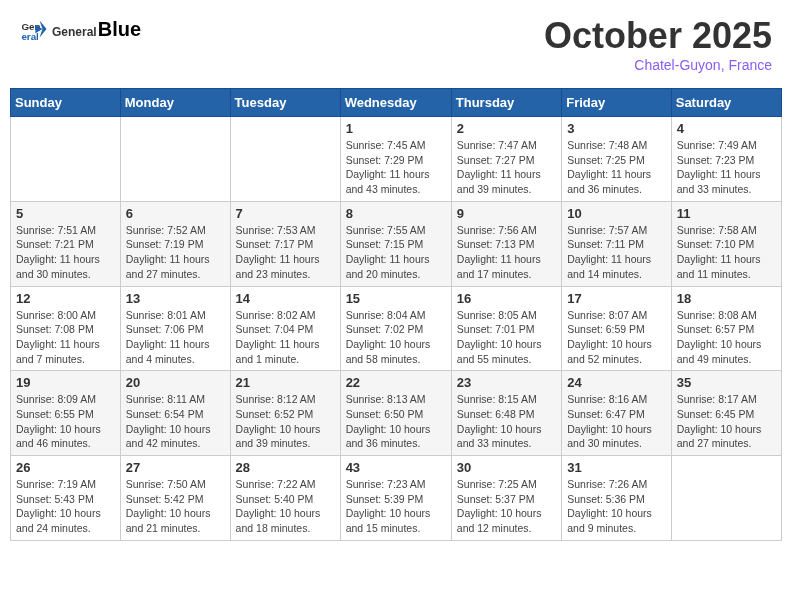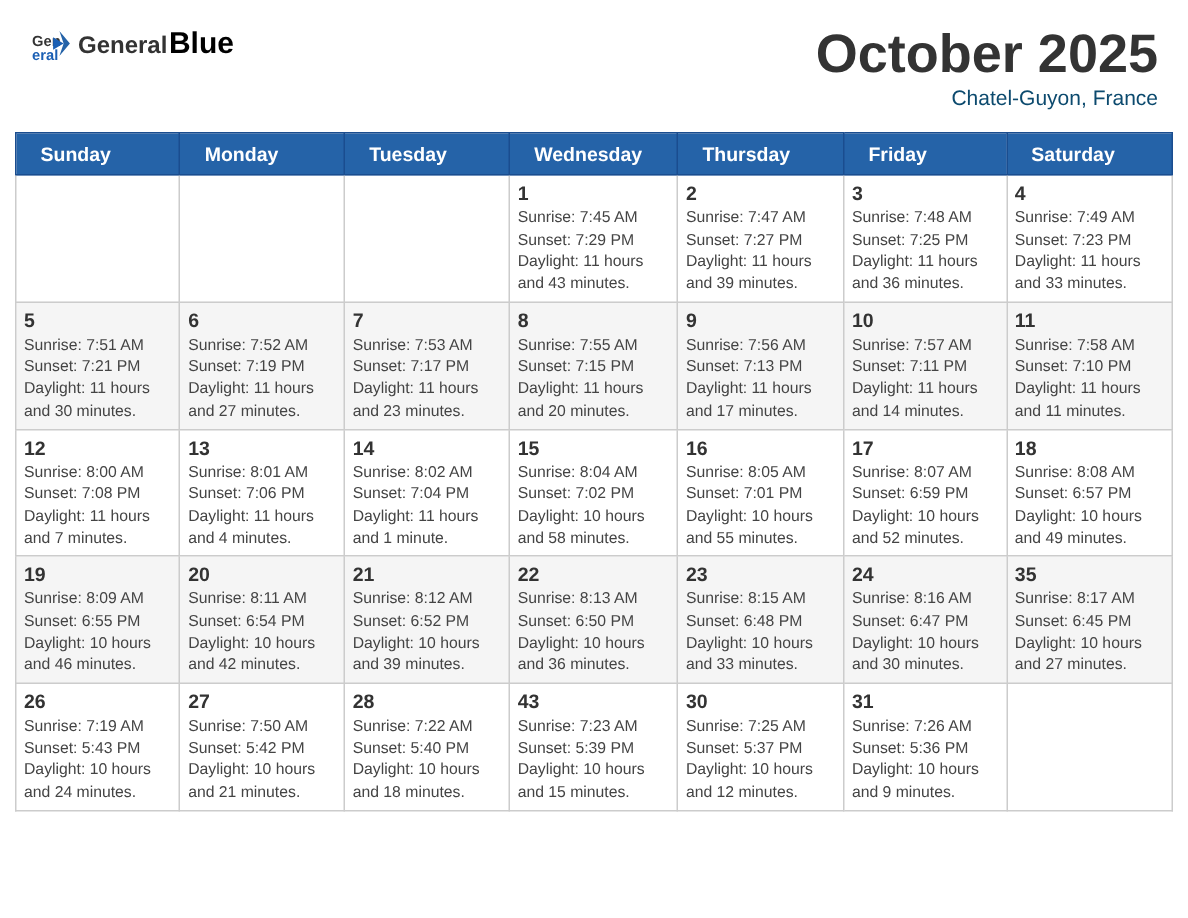--- a/index.html
+++ b/index.html
@@ -29,32 +29,32 @@
     .title-block {
       text-align: right;
     }
     .month-title {
       font-size: 36px;
       color: #333;
       font-weight: bold;
     }
     .subtitle {
       font-size: 14px;
-      color: #0c4a6e;
+      color: #8b5cf6;
       text-align: right;
     }
     .calendar {
       width: 100%;
       border-collapse: collapse;
       border: 1px solid #ccc;
     }
     .calendar th {
       background-color: #2563a8;
       color: #fff;
-      padding: 6px 16px;
+      padding: 6px 4px;
       font-size: 13px;
       text-align: left;
       border: 1px solid #1a4d8f;
     }
     .calendar td {
       vertical-align: top;
       border: 1px solid #ccc;
       padding: 4px 5px;
       min-height: 80px;
       width: 113px;
@@ -91,21 +91,21 @@
 <div class="header">
   <div class="logo">
     <svg class="logo-icon" viewBox="0 0 40 40" xmlns="http://www.w3.org/2000/svg">
       <text x="2" y="22" font-size="14" font-weight="bold" fill="#333">Gen</text>
       <text x="2" y="36" font-size="14" font-weight="bold" fill="#1a5fb4">eral</text>
       <polygon points="28,8 38,20 28,32 32,20" fill="#2563a8"></polygon>
       <polygon points="22,14 32,20 22,26" fill="#1a5fb4"></polygon>
     </svg>
     <div>
       <div style="display:flex; align-items:baseline; gap:1px;">
-        <span style="font-size:16px; font-weight:bold; color:#333;">General</span>
+        <span style="font-size:12px; font-weight:bold; color:#333;">General</span>
         <span style="font-size:20px; font-weight:bold; color:#000000;">Blue</span>
       </div>
     </div>
   </div>
   <div class="title-block">
     <div class="month-title">October 2025</div>
     <div class="subtitle">Chatel-Guyon, France</div>
   </div>
 </div>
 

